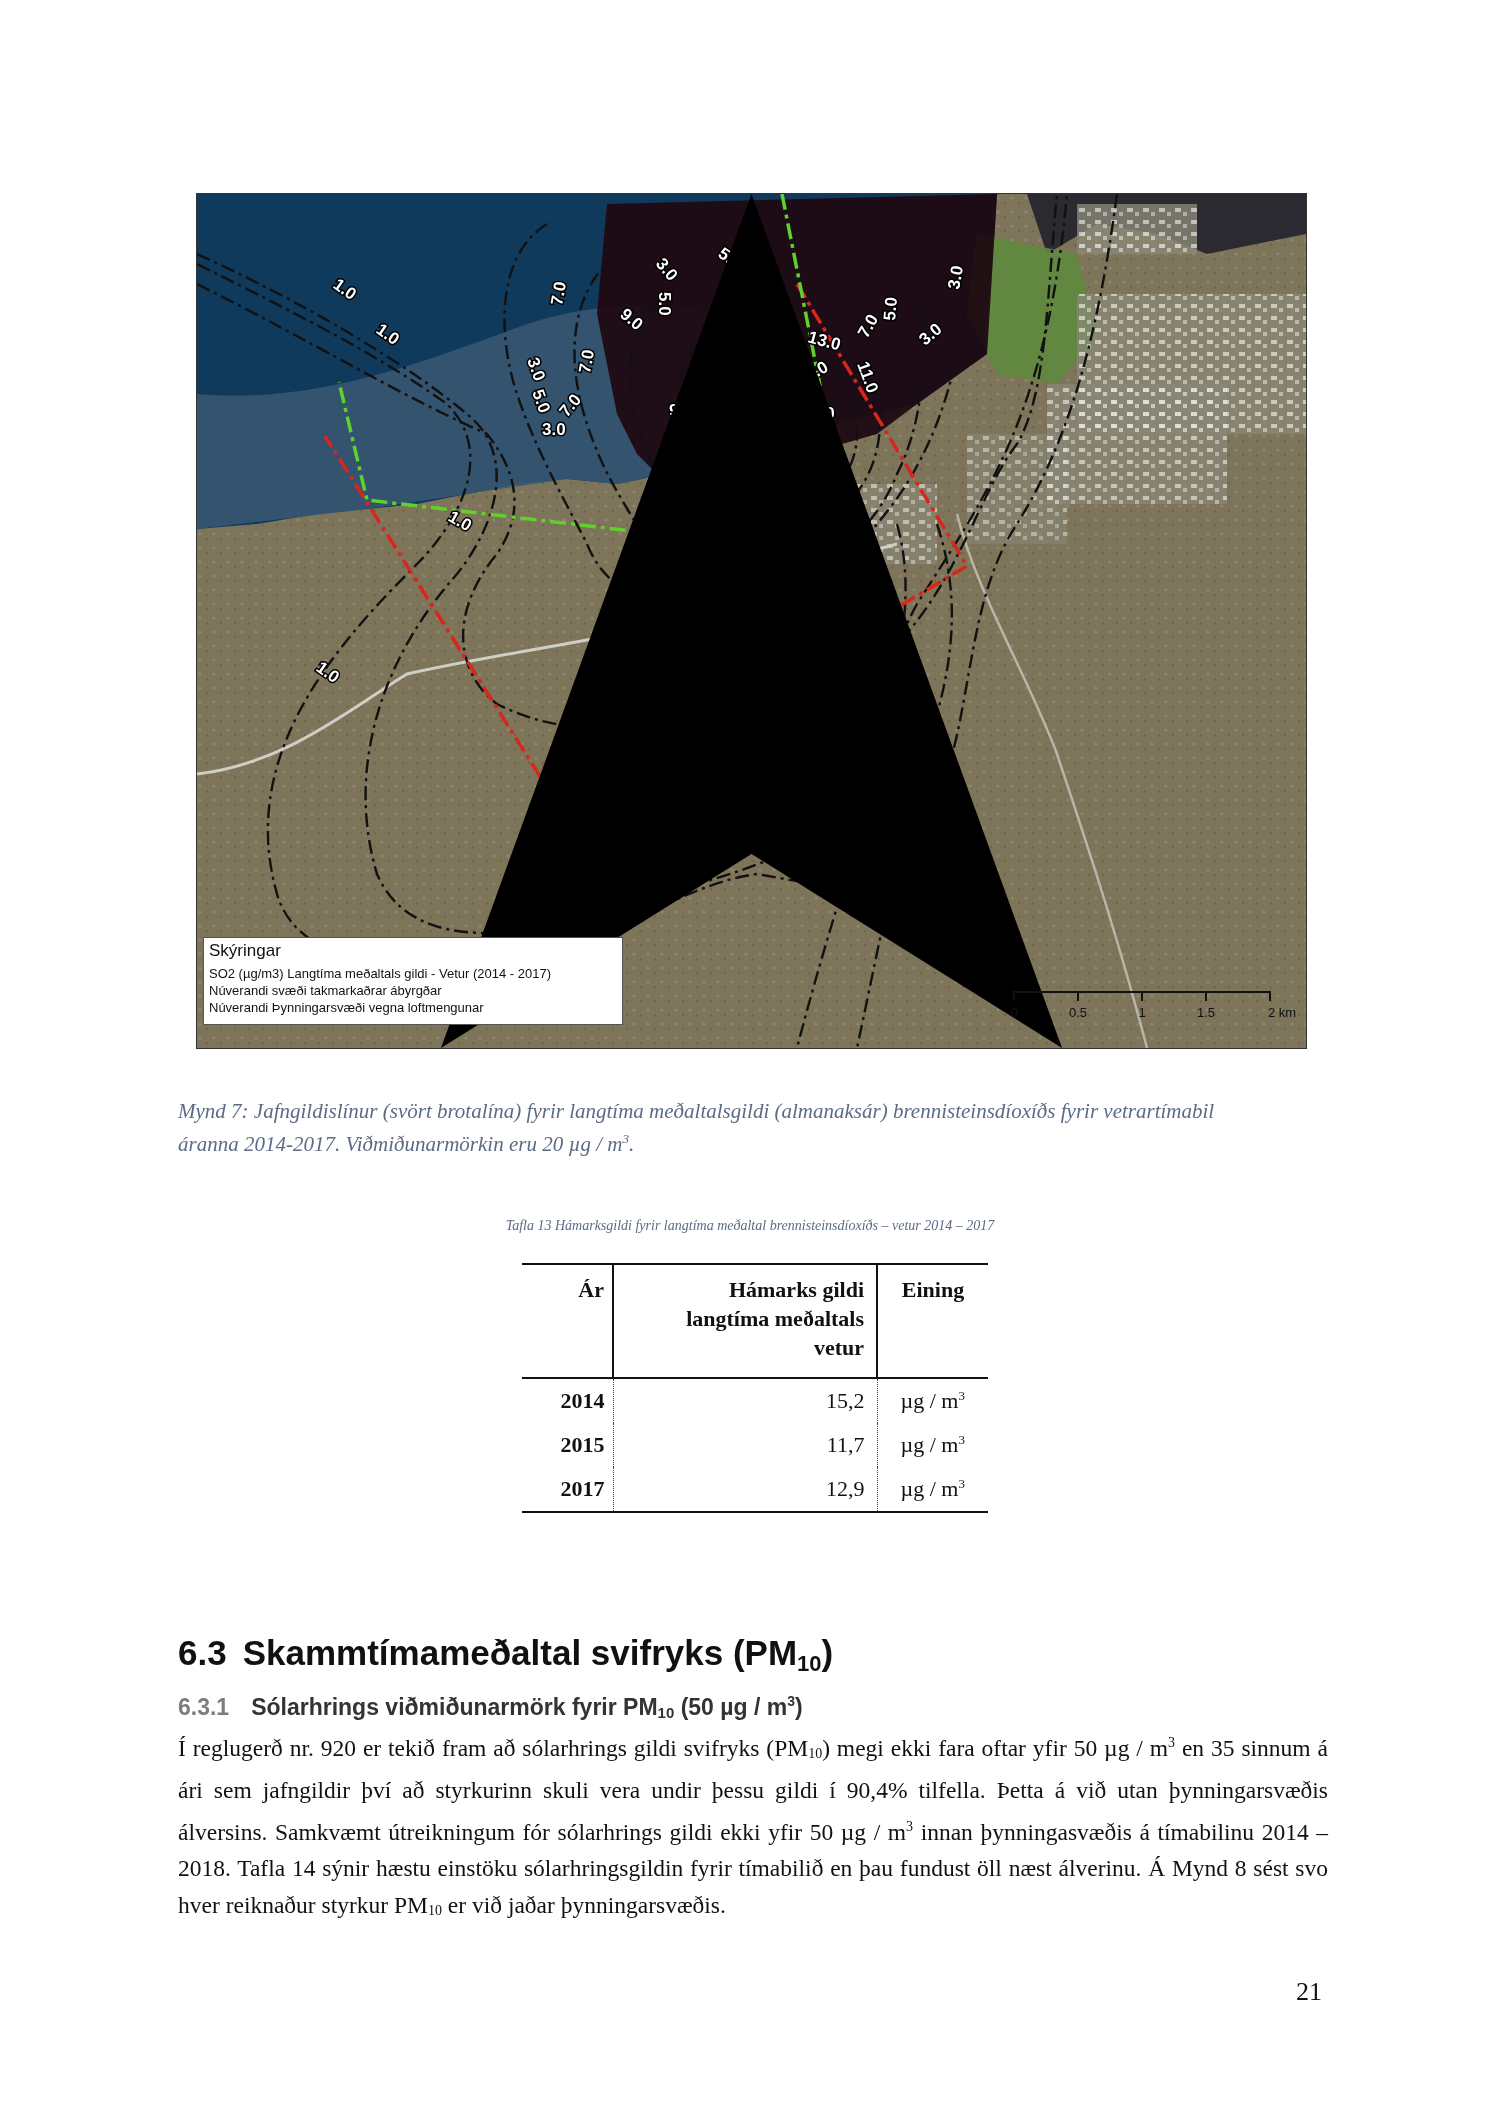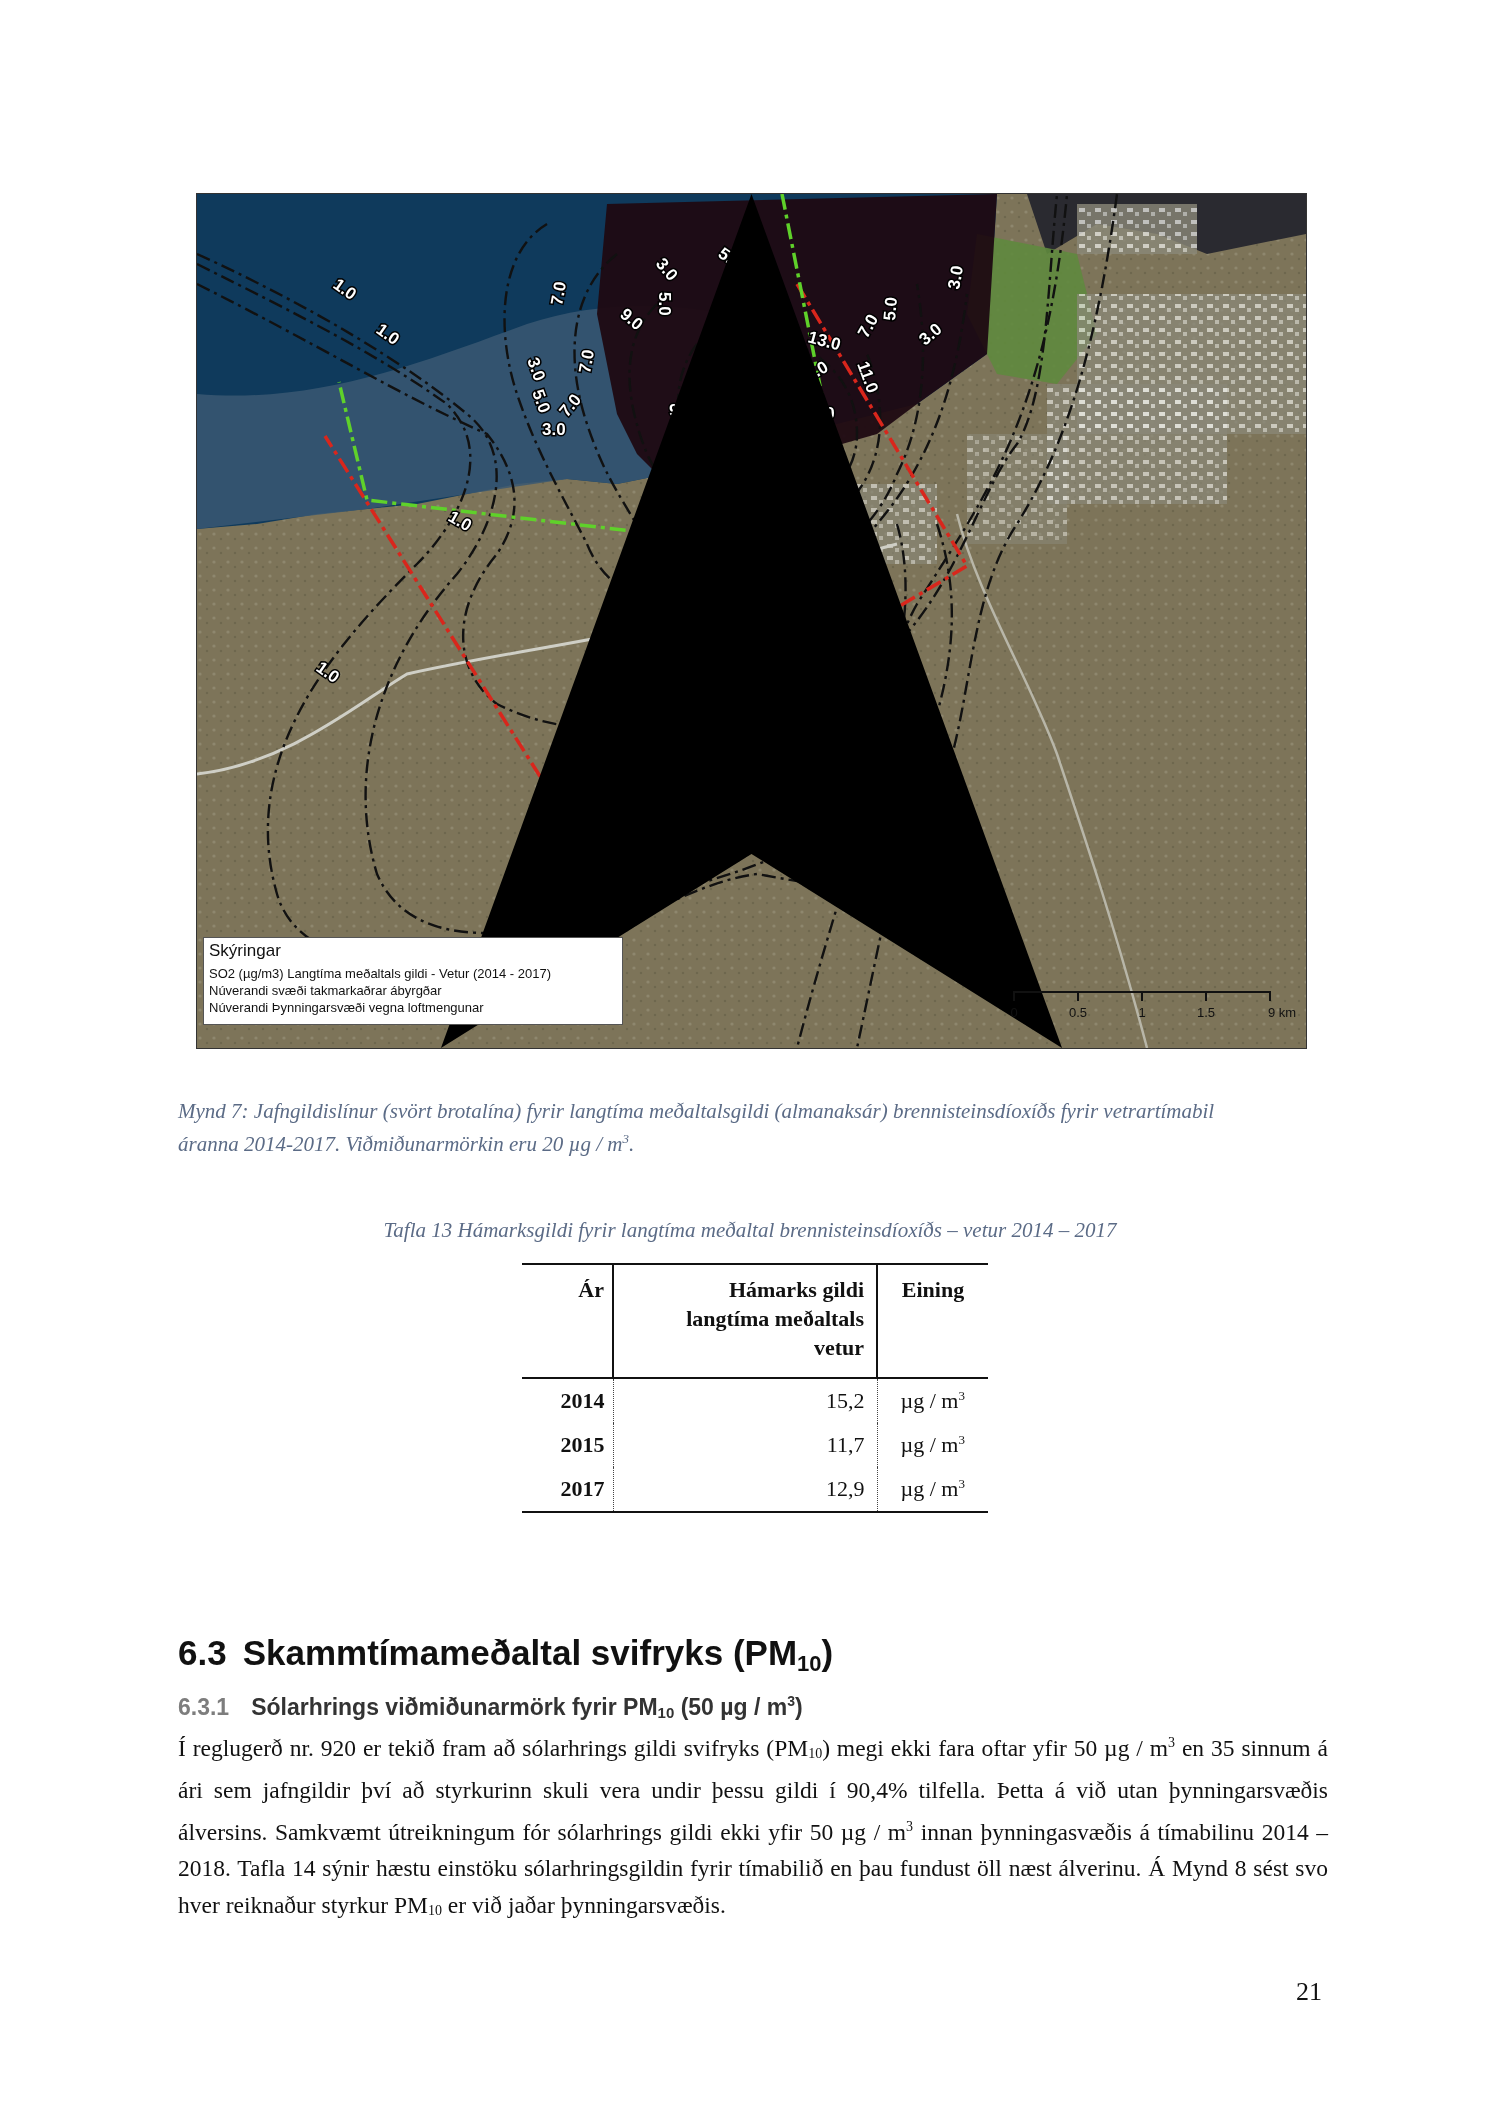--- a/index.html
+++ b/index.html
@@ -19,21 +19,21 @@
   .scalebar .bar { position: absolute; left: 3px; top: 0; width: 256px; height: 10px; border-top: 2px solid #111; }
   .scalebar .tick { position: absolute; top: 0; width: 2px; height: 10px; background: #111; }
   .scalebar .tlabel { position: absolute; top: 14px; font-size: 13px; color: #111; transform: translateX(-50%); white-space: nowrap; }
 
   .north { position: absolute; left: 1068px; top: 22px; width: 32px; height: 44px; }
 
   
   .caption { position: absolute; left: 178px; top: 1087px; width: 1140px; font-style: italic; font-size: 21px; line-height: 27px; color: #5b6b86; margin-top: 11px; }
   .caption sup { font-size: 13px; }
 
-  .table-title { position: absolute; left: 340px; top: 1218px; width: 820px; text-align: center; font-style: italic; font-size: 21px; color: #5b6b86; }
+  .table-title { position: absolute; left: 340px; top: 1218px; width: 820px; text-align: center; font-style: italic; font-size: 14px; color: #5b6b86; }
 
   
   table.data { position: absolute; left: 522px; top: 1263px; border-collapse: collapse; font-size: 22px; }
   table.data th, table.data td { padding: 0; }
   table.data thead tr { border-top: 2px solid #111; border-bottom: 2px solid #111; }
   table.data tbody tr:last-child { border-bottom: 2px solid #111; }
   table.data th { font-weight: bold; vertical-align: top; height: 102px; line-height: 29px; padding-top: 10px; }
   table.data td { height: 44px; vertical-align: middle; }
   .c-yr { width: 82px; text-align: right; padding-right: 8px !important; }
   .c-val { width: 250px; text-align: right; padding-right: 12px !important; }
@@ -176,21 +176,21 @@
     <div class="bar"></div>
     <div class="tick" style="left:3px"></div>
     <div class="tick" style="left:67px"></div>
     <div class="tick" style="left:131px"></div>
     <div class="tick" style="left:195px"></div>
     <div class="tick" style="left:259px"></div>
     <span class="tlabel" style="left:4px">0</span>
     <span class="tlabel" style="left:68px">0.5</span>
     <span class="tlabel" style="left:132px">1</span>
     <span class="tlabel" style="left:196px">1.5</span>
-    <span class="tlabel" style="left:272px">9 km</span>
+    <span class="tlabel" style="left:272px">2 km</span>
   </div>
 </div>
 
 <div class="caption">
   <div>Mynd 7: Jafngildislínur (svört brotalína) fyrir langtíma meðaltalsgildi (almanaksár) brennisteinsdíoxíðs fyrir vetrartímabil</div>
   <div><span>áranna 2014-2017. Viðmiðunarmörkin eru 20 µg / m</span><sup>3</sup><span>.</span></div>
 </div>
 
 <div class="table-title">Tafla 13 Hámarksgildi fyrir langtíma meðaltal brennisteinsdíoxíðs – vetur 2014 – 2017</div>
 

